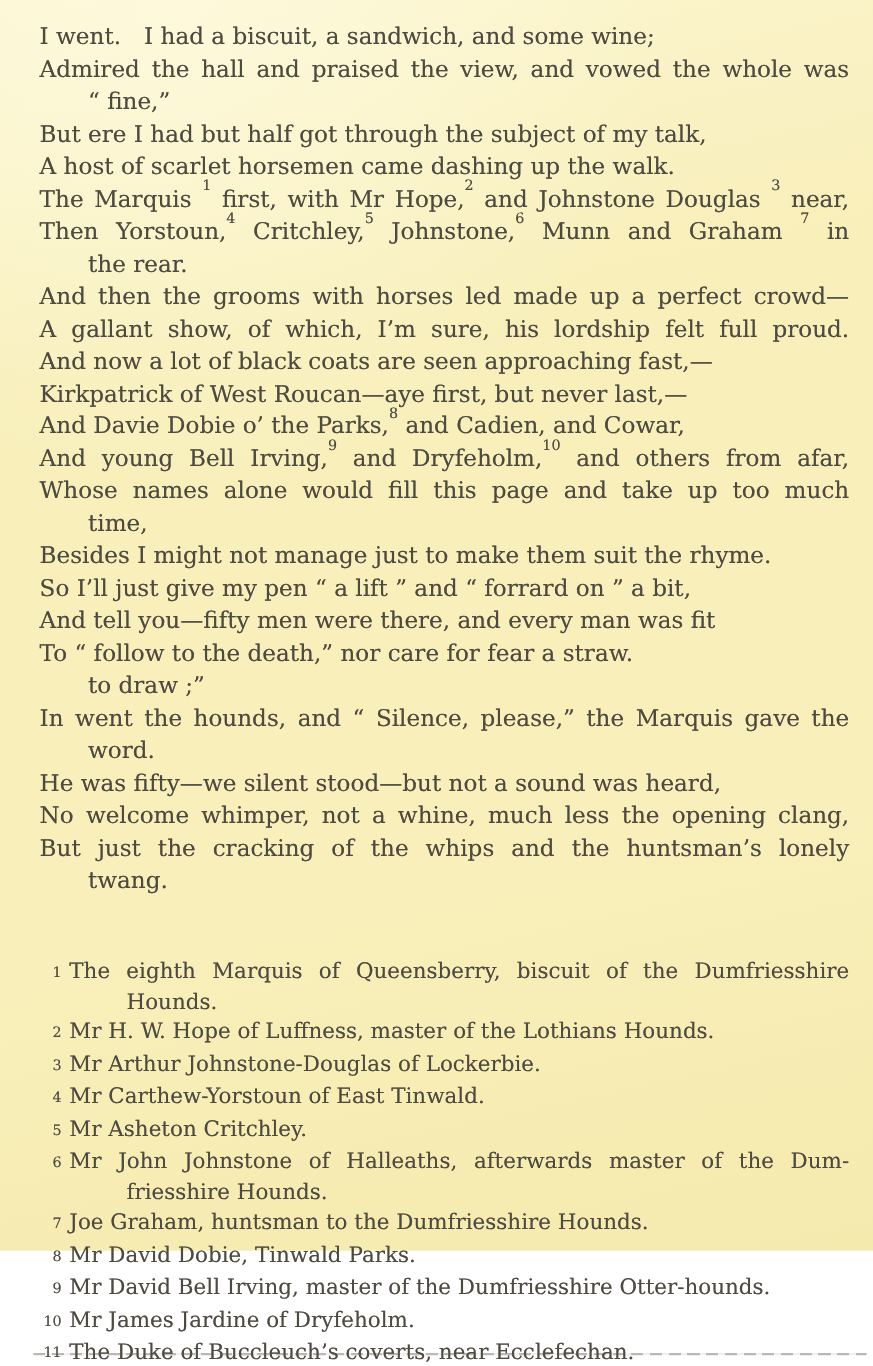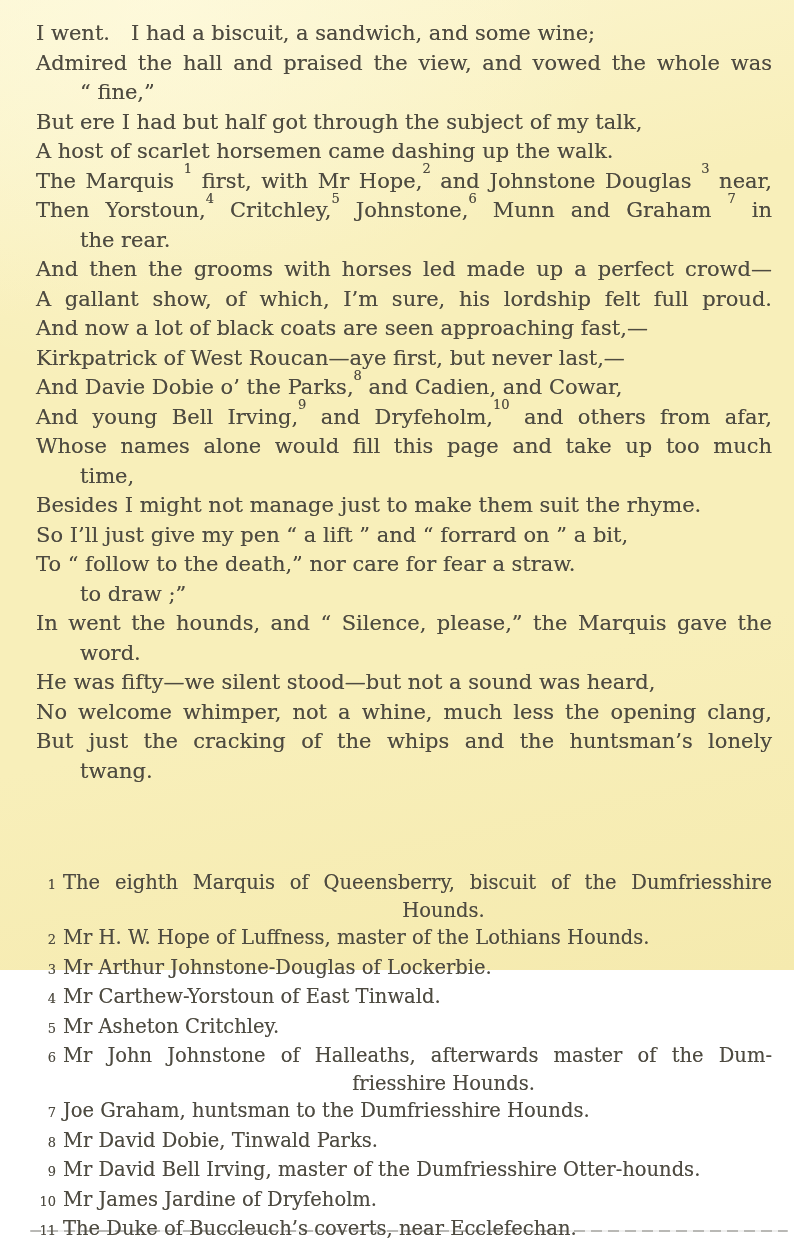--- a/index.html
+++ b/index.html
@@ -14,21 +14,21 @@
     margin: 0; padding: 0;
     width: 794px; height: 1242px;
     overflow: hidden;
   }
   body {
     font-family: "DejaVu Serif", serif;
     color: var(--ink);
   }
   .page {
     position: relative;
-    width: 794px; height: 970px;
+    width: 794px; height: 1137px;
     background:
       radial-gradient(130% 90% at 20% 0%, rgba(255,252,228,0.55) 0%, rgba(255,252,228,0) 45%),
       linear-gradient(168deg, var(--paper-light) 0%, var(--paper) 28%, var(--paper) 68%, var(--paper-dark) 100%);
   }
   .poem {
     position: absolute;
     left: 36px; right: 22px; top: 19px;
     font-size: 21px;
     line-height: 29.5px;
     text-shadow: 0 0 0.5px rgba(77,74,64,0.55);
@@ -54,21 +54,21 @@
   .fn-num {
     flex: 0 0 20px;
     width: 20px;
     text-align: right;
     margin-right: 7px;
     font-size: 13px;
     padding-top: 2px;
     line-height: 27.5px;
   }
   .fn-text { flex: 1 1 auto; min-width: 0; }
-  .fn-line.ind { padding-left: 52px; text-align: center; }
+  .fn-line.ind { padding-left: 52px; }
   .fn-line.j { text-align: justify; text-align-last: justify; }
   .page-edge-line {
     position: absolute;
     left: 30px; right: 6px; top: 1230px;
     height: 2px;
     border-radius: 1px;
     background: repeating-linear-gradient(90deg,
       rgba(85,84,76,0.55) 0px, rgba(85,84,76,0.55) 11px,
       rgba(85,84,76,0.12) 11px, rgba(85,84,76,0.12) 17px);
     opacity: 0.75;
@@ -90,20 +90,21 @@
       <div class="line j">And then the grooms with horses led made up a perfect crowd—</div>
       <div class="line j">A gallant show, of which, I’m sure, his lordship felt full proud.</div>
       <div class="line">And now a lot of black coats are seen approaching fast,—</div>
       <div class="line">Kirkpatrick of West Roucan—aye first, but never last,—</div>
       <div class="line">And Davie Dobie o’ the Parks,<sup class="ref">8</sup> and Cadien, and Cowar,</div>
       <div class="line j">And young Bell Irving,<sup class="ref">9</sup> and Dryfeholm,<sup class="ref">10</sup> and others from afar,</div>
       <div class="line j">Whose names alone would fill this page and take up too much</div>
       <div class="line ind">time,</div>
       <div class="line">Besides I might not manage just to make them suit the rhyme.</div>
       <div class="line">So I’ll just give my pen “ a lift ” and “ forrard on ” a bit,</div>
+      <div class="line">And tell you—fifty men were there, and every man was fit</div>
       <div class="line">To “ follow to the death,” nor care for fear a straw.</div>
       <div class="line ind">to draw ;”</div>
       <div class="line j">In went the hounds, and “ Silence, please,” the Marquis gave the</div>
       <div class="line ind">word.</div>
       <div class="line">He was fifty—we silent stood—but not a sound was heard,</div>
       <div class="line j">No welcome whimper, not a whine, much less the opening clang,</div>
       <div class="line j">But just the cracking of the whips and the huntsman’s lonely</div>
       <div class="line ind">twang.</div>
     </div>
   <div class="footnotes" id="footnotes">

